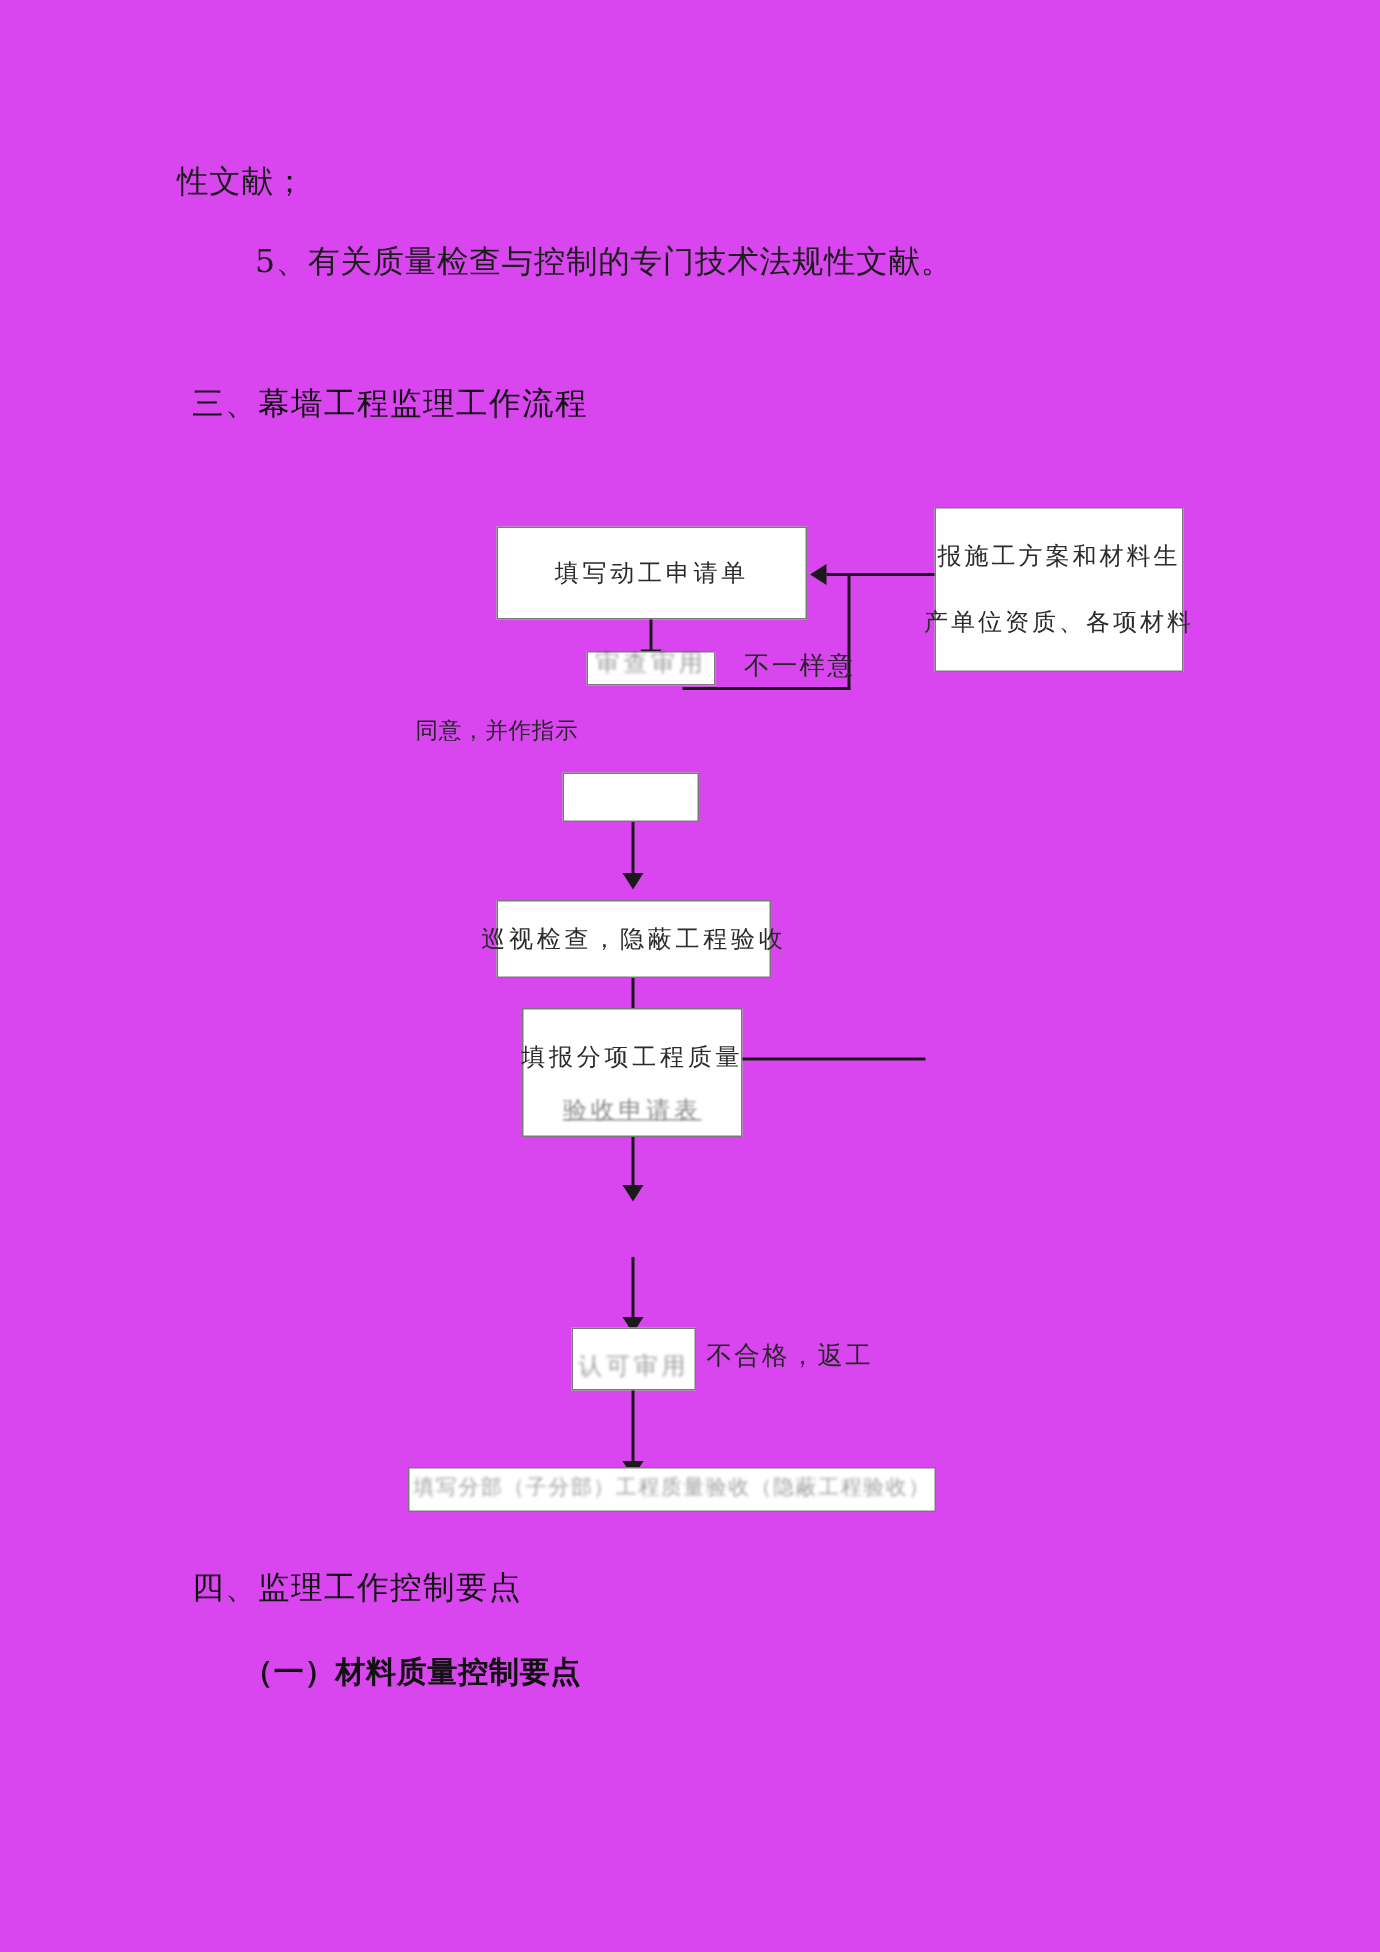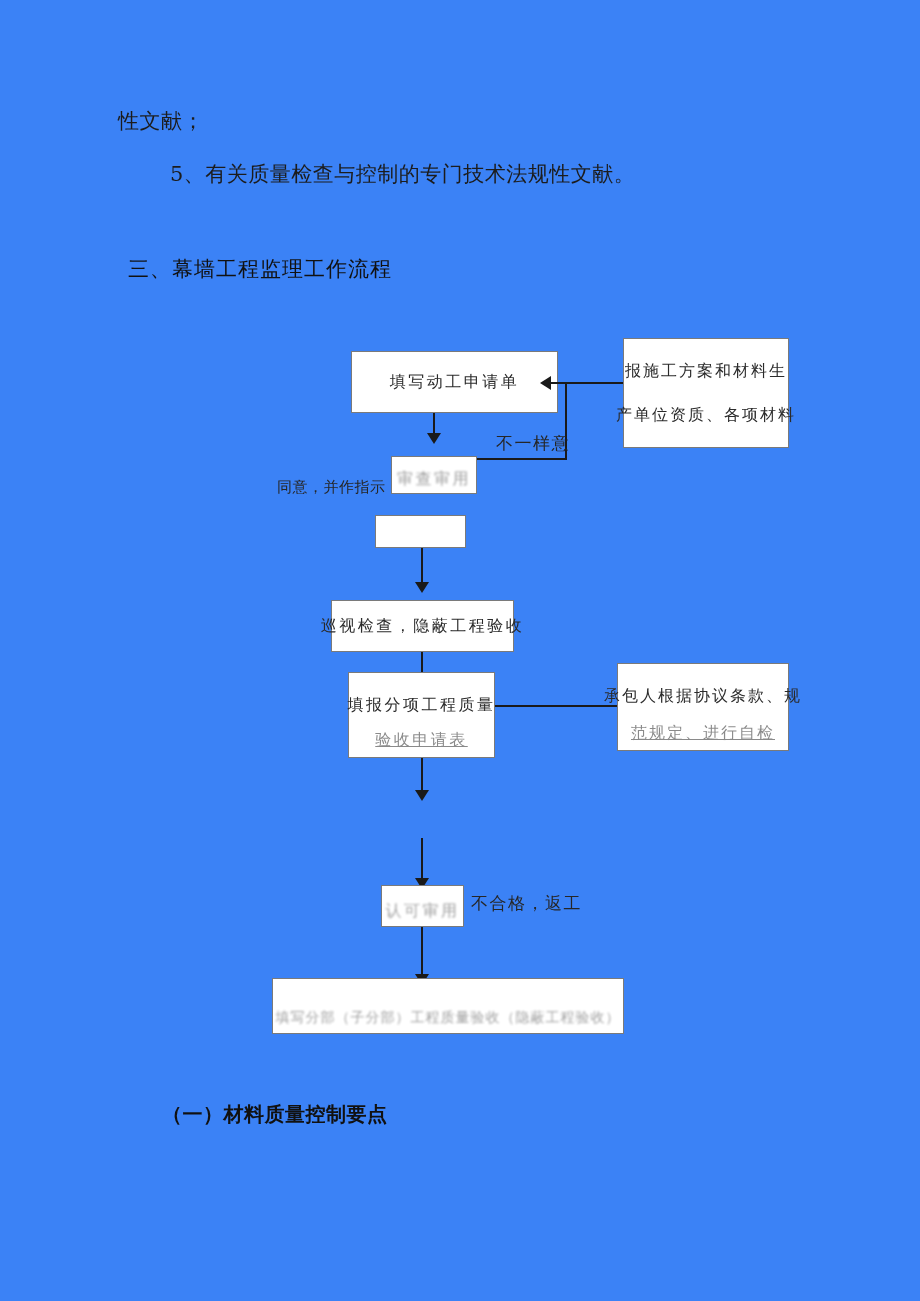--- a/index.html
+++ b/index.html
@@ -9,21 +9,21 @@
     background: #ffffff;
   }
   body {
     font-family: "DejaVu Serif", "Liberation Serif", serif;
     color: #1a1a1a;
   }
   #page {
     position: relative;
     width: 920px;
     height: 1301px;
-    background: #3b82f6;
+    background: #d946ef;
     overflow: hidden;
   }
 
   
   .para {
     position: absolute;
     font-family: "DejaVu Serif", "Liberation Serif", serif;
     font-size: 21px;
     line-height: 34px;
     letter-spacing: 0.5px;
@@ -127,40 +127,40 @@
 <div id="page">
 
   <div class="para" style="left:118px; top:104px; width:700px;">性文献；</div>
 
   <div class="para" style="left:170px; top:157px; width:700px;">5、有关质量检查与控制的专门技术法规性文献。</div>
 
   <div class="h-section" style="left:128px; top:255px;">三、幕墙工程监理工作流程</div>
 
   <div id="flow">
 
-    <div class="fbox" style="left:331px; top:31px; width:207px; height:62px;margin-left:20px;">
+    <div class="fbox" style="left:331px; top:31px; width:207px; height:62px;">
       <div class="ftext">填写动工申请单</div>
     </div>
 
     <div class="fbox" style="left:623px; top:18px; width:166px; height:110px; justify-content:space-around; padding:10px 0;">
       <div class="ftext two">报施工方案和材料生</div>
       <div class="ftext two">产单位资质、各项材料</div>
     </div>
 
     <div class="conn h" style="left:551px; top:62px; width:72px;"></div>
     <div class="arrow-left" style="left:540px; top:56px;"></div>
 
     <div class="conn v" style="left:565px; top:62px; height:78px;"></div>
 
     <div class="conn h" style="left:455px; top:138px; width:112px;"></div>
 
     <div class="conn v" style="left:433px; top:93px; height:27px;"></div>
     <div class="arrow-down" style="left:427px; top:113px;"></div>
 
-    <div class="fbox" style="left:391px; top:136px; width:86px; height:38px; justify-content:flex-end; padding-bottom:3px;align-items:center;">
+    <div class="fbox" style="left:391px; top:114px; width:86px; height:23px; justify-content:flex-end; padding-bottom:3px;align-items:center;">
       <div class="ftext faded-strong">审查审用</div>
     </div>
 
     <div class="flabel" style="left:496px; top:112px;">不一样意</div>
 
     <div class="flabel sans" style="left:277px; top:158px;">同意，并作指示</div>
 
     <div class="fbox" style="left:375px; top:195px; width:91px; height:33px;">
       <div class="ftext"></div>
     </div>
@@ -173,46 +173,43 @@
     </div>
 
     <div class="conn v" style="left:421px; top:332px; height:34px;"></div>
     <div class="arrow-down" style="left:415px; top:360px;"></div>
 
     <div class="fbox" style="left:348px; top:352px; width:147px; height:86px; justify-content:space-between; padding:22px 0 6px;">
       <div class="ftext">填报分项工程质量</div>
       <div class="ftext faded">验收申请表</div>
     </div>
 
-    <div class="fbox" style="left:617px; top:343px; width:172px; height:88px; justify-content:space-between; padding:22px 0 6px;">
-      <div class="ftext two">承包人根据协议条款、规</div>
-      <div class="ftext two faded">范规定、进行自检</div>
-    </div>
 
     <div class="conn h" style="left:495px; top:385px; width:122px;"></div>
 
     <div class="conn v" style="left:421px; top:438px; height:38px;"></div>
     <div class="arrow-down" style="left:415px; top:470px;"></div>
 
 
     <div class="conn v" style="left:421px; top:518px; height:47px;"></div>
     <div class="arrow-down" style="left:415px; top:558px;"></div>
 
     <div class="fbox" style="left:381px; top:565px; width:83px; height:42px; justify-content:flex-end; padding-bottom:4px;">
       <div class="ftext faded-strong">认可审用</div>
     </div>
 
     <div class="flabel" style="left:471px; top:572px;">不合格，返工</div>
 
     <div class="conn v" style="left:421px; top:607px; height:56px;"></div>
     <div class="arrow-down" style="left:415px; top:654px;"></div>
 
-    <div class="fbox" style="left:272px; top:658px; width:352px; height:56px; justify-content:flex-end; padding-bottom:6px;">
+    <div class="fbox" style="left:272px; top:658px; width:352px; height:30px; justify-content:flex-end; padding-bottom:6px;">
       <div class="ftext faded-strong" style="font-size:14px; letter-spacing:1px;">填写分部（子分部）工程质量验收（隐蔽工程验收）</div>
     </div>
 
   </div>
 
+  <div class="h-section" style="left:128px; top:1044px;">四、监理工作控制要点</div>
 
   <div class="h-sub" style="left:162px; top:1101px;">（一）材料质量控制要点</div>
 
 
 </div>
 
 </body></html>

